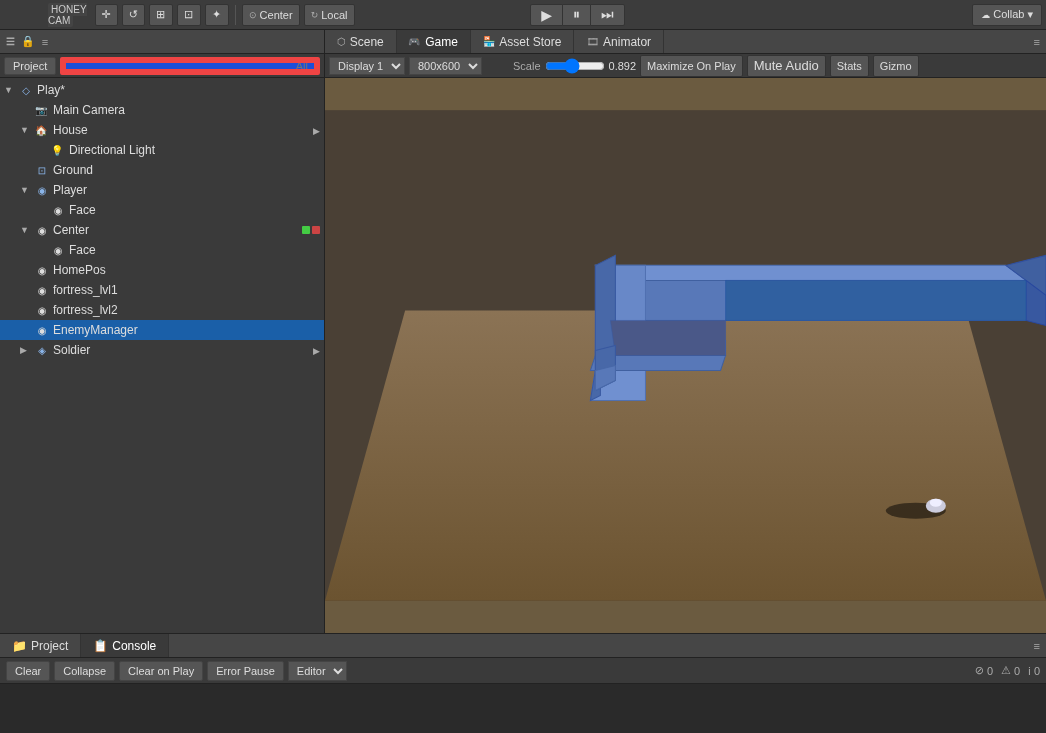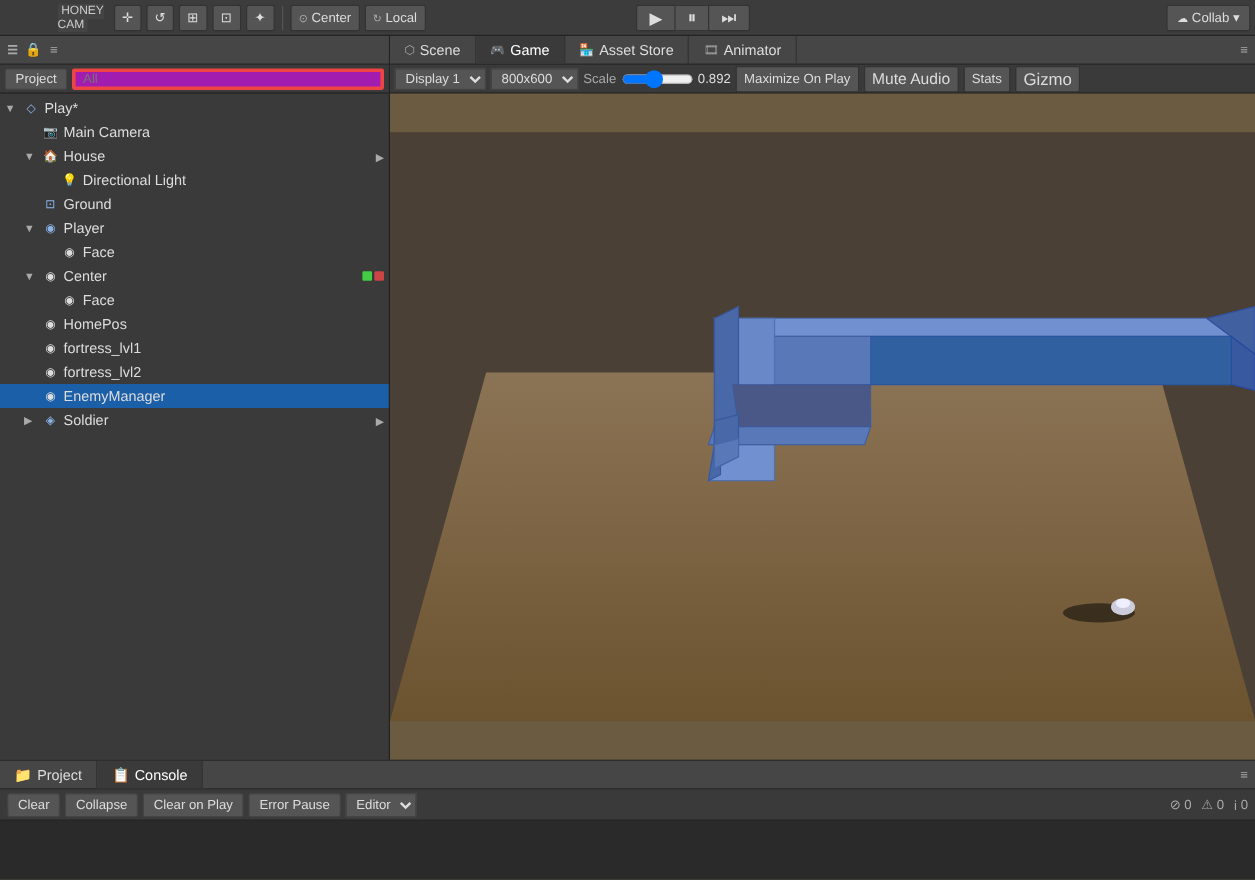--- a/index.html
+++ b/index.html
@@ -118,27 +118,28 @@
       border: 1px solid #444;
       color: #ddd;
       padding: 1px 8px;
       font-size: 11px;
       cursor: pointer;
       height: 18px;
       border-radius: 2px;
     }
     .search-box {
       flex: 1;
-      background: #a21caf;
-      border: 3px solid #ef4444;
+      background: #1d4ed8;
+      border: 6px solid #ef4444;
       color: #ddd;
       padding: 1px 6px;
       font-size: 11px;
       height: 18px;
       border-radius: 2px;
+      text-align: right;
     }
 
     .hierarchy-list {
       flex: 1;
       overflow-y: auto;
       padding: 2px 0;
     }
     .tree-item {
       display: flex;
       align-items: center;
@@ -213,21 +214,21 @@
       font-size: 11px;
     }
     .game-toolbar select {
       background: #555;
       border: 1px solid #444;
       color: #ddd;
       font-size: 11px;
       height: 18px;
       padding: 0 4px;
     }
-    .game-toolbar-label { color: #aaa; }
+    .game-toolbar-label { color: #aaa; margin-left: 27px; }
     .scale-slider {
       width: 60px;
     }
 
     .game-viewport {
       flex: 1;
       background: #6b5b40;
       position: relative;
       overflow: hidden;
     }
@@ -503,21 +504,21 @@
       </select>
       <select>
         <option>800x600</option>
       </select>
       <span class="game-toolbar-label">Scale</span>
       <input type="range" class="scale-slider" min="0" max="2" step="0.001" value="0.892" style="">
       <span>0.892</span>
       <button class="toolbar-btn" style="font-size:11px;">Maximize On Play</button>
       <button class="toolbar-btn" style="font-size:13px;">Mute Audio</button>
       <button class="toolbar-btn" style="font-size:11px;">Stats</button>
-      <button class="toolbar-btn" style="font-size:14px;">Gizmo</button>
+      <button class="toolbar-btn" style="font-size:11px;">Gizmo</button>
     </div>
 
     <div class="game-viewport">
       <svg class="scene-svg" viewBox="0 0 720 490" preserveAspectRatio="xMidYMid meet">
 
         <defs>
           <linearGradient id="groundGrad" x1="0" y1="0" x2="0" y2="1">
             <stop offset="0%" stop-color="#8b7355"></stop>
             <stop offset="100%" stop-color="#6b5330"></stop>
           </linearGradient>

